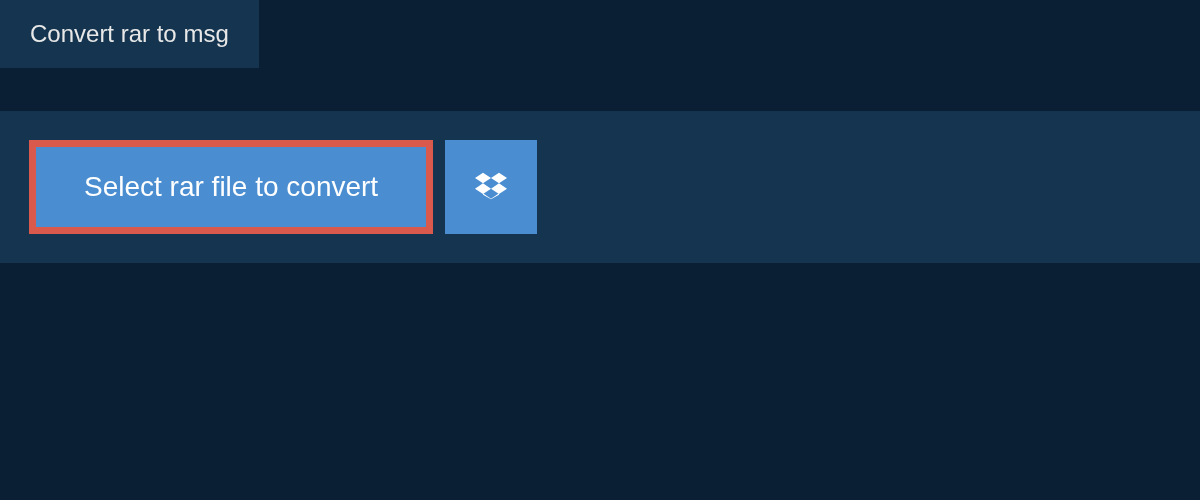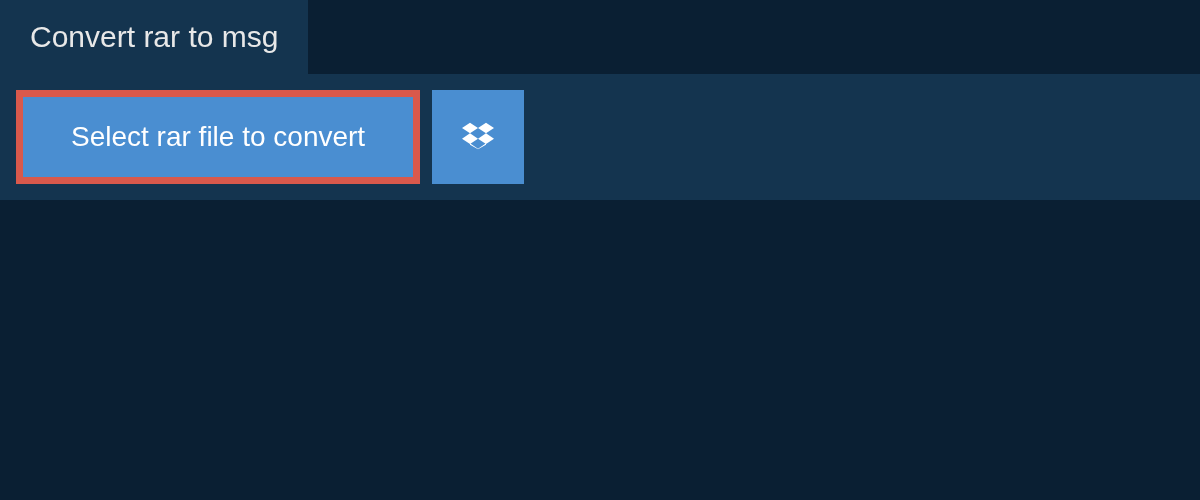--- a/index.html
+++ b/index.html
@@ -12,29 +12,30 @@
       height: 500px;
       background-color: #0a1f33;
       font-family: -apple-system, BlinkMacSystemFont, 'Segoe UI', Helvetica, Arial, sans-serif;
       overflow: hidden;
     }
     .tab-header {
       display: inline-block;
       background-color: #14344f;
       padding: 20px 30px;
       color: #e8e8e8;
-      font-size: 30px;
+      font-size: 24px;
       font-weight: 300;
     }
     .content-panel {
       background-color: #14344f;
-      padding: 16px;
+      padding: 29px;
       display: flex;
       gap: 12px;
       align-items: stretch;
+      margin-top: 43px;
     }
     .select-button {
       background-color: #4a8ed1;
       border: 7px solid #d9594c;
       color: #ffffff;
       font-size: 28px;
       font-weight: 300;
       padding: 24px 48px;
       cursor: pointer;
       display: inline-flex;

